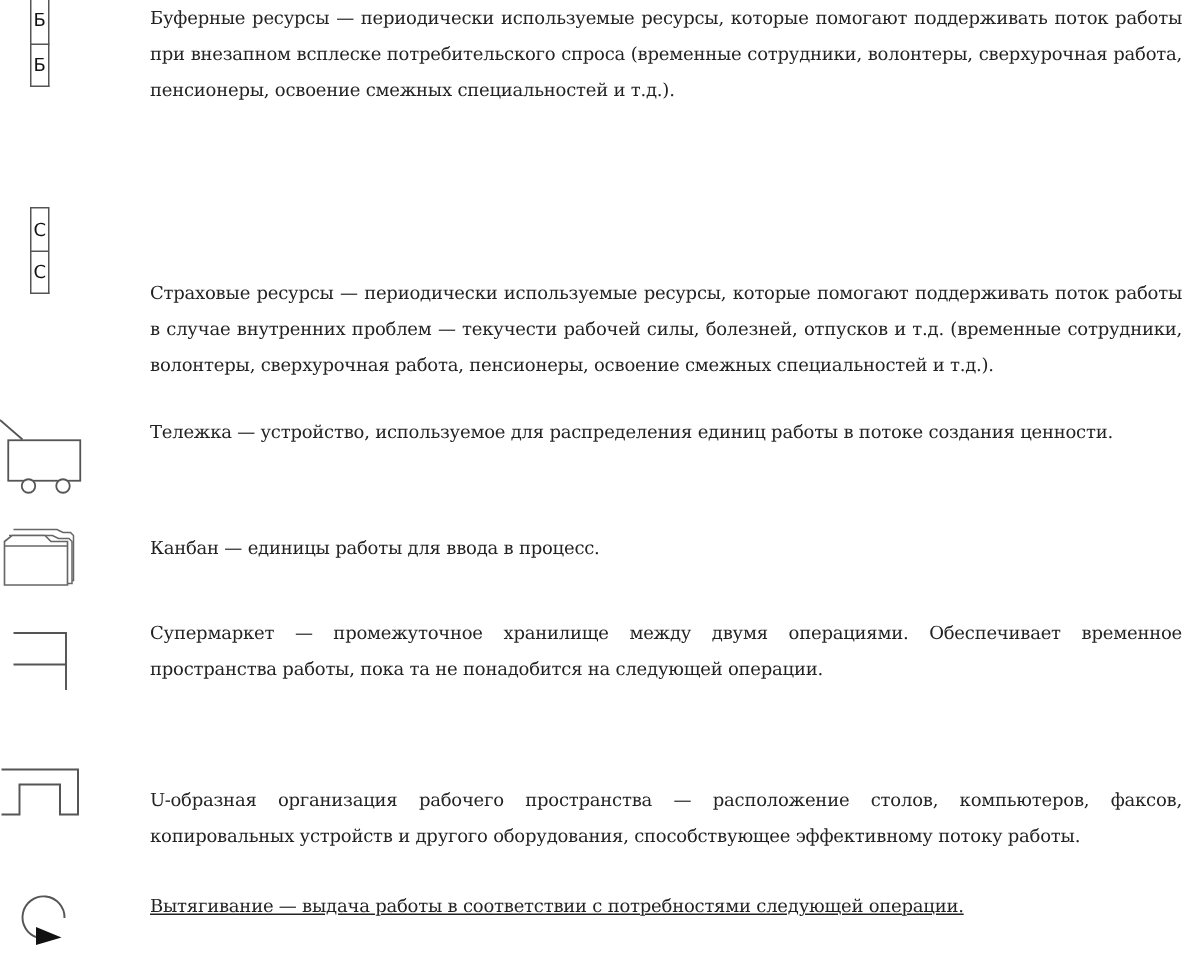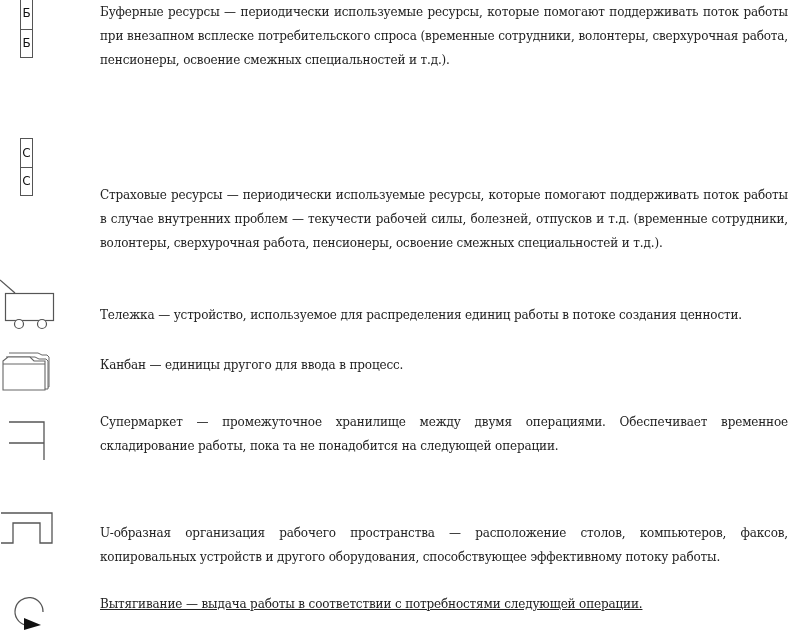--- a/index.html
+++ b/index.html
@@ -42,40 +42,40 @@
   <div class="text" style="top:0;margin-top:45px;">Страховые ресурсы — периодически используемые ресурсы, которые помогают поддерживать поток работы в случае внутренних проблем — текучести рабочей силы, болезней, отпусков и т.д. (временные сотрудники, волонтеры, сверхурочная работа, пенсионеры, освоение смежных специальностей и т.д.).</div>
 </div>
 
 <div class="entry" style="top:276px;">
   <svg class="icon" style="left:0;top:0;" width="60" height="56" viewBox="0 0 60 56">
     <line x1="0" y1="4" x2="15" y2="17" stroke="#555" stroke-width="1.2"></line>
     <rect x="5.5" y="17.5" width="48" height="27" fill="none" stroke="#555" stroke-width="1.2"></rect>
     <circle cx="19" cy="48" r="4.5" fill="#fff" stroke="#555" stroke-width="1.2"></circle>
     <circle cx="42" cy="48" r="4.5" fill="#fff" stroke="#555" stroke-width="1.2"></circle>
   </svg>
-  <div class="text" style="top:0;margin-top:27px;">Тележка — устройство, используемое для распределения единиц работы в потоке создания ценности.</div>
+  <div class="text" style="top:0;">Тележка — устройство, используемое для распределения единиц работы в потоке создания ценности.</div>
 </div>
 
 <div class="entry" style="top:348px;">
   <svg class="icon" style="left:0;top:3px;" width="56" height="42" viewBox="0 0 56 42">
     <path d="M9 2 L38 2 L42 4 L47 4 L49 6 L49 36 L11 36" fill="#fff" stroke="#666" stroke-width="1"></path>
     <path d="M6 6 L35 6 L39 8 L46 8 L48 10 L48 38 L8 38" fill="#fff" stroke="#666" stroke-width="1"></path>
     <path d="M3 10 L8 6 L30 6 L34 10 L45 10 L45 39 L3 39 Z" fill="#fff" stroke="#666" stroke-width="1.1"></path>
     <line x1="3" y1="13" x2="45" y2="13" stroke="#666" stroke-width="1"></line>
   </svg>
-  <div class="text" style="top:5px;">Канбан — единицы другого для ввода в процесс.</div>
+  <div class="text" style="top:5px;">Канбан — единицы работы для ввода в процесс.</div>
 </div>
 
 <div class="entry" style="top:410px;">
   <svg class="icon" style="left:0;top:0;" width="50" height="50" viewBox="0 0 50 50">
     <polyline points="9,12 44,12 44,53" fill="none" stroke="#555" stroke-width="1.3"></polyline>
     <line x1="9" y1="33" x2="44" y2="33" stroke="#555" stroke-width="1.3"></line>
     <line x1="9" y1="53" x2="44" y2="53" stroke="#555" stroke-width="1.3"></line>
   </svg>
-  <div class="text" style="top:0;">Супермаркет — промежуточное хранилище между двумя операциями. Обеспечивает временное складирование работы, пока та не понадобится на следующей операции.</div>
+  <div class="text" style="top:0;">Супермаркет — промежуточное хранилище между двумя операциями. Обеспечивает временное пространства работы, пока та не понадобится на следующей операции.</div>
 </div>
 
 <div class="entry" style="top:505px;">
   <svg class="icon" style="left:0;top:0;" width="56" height="40" viewBox="0 0 56 40">
     <path d="M1 8 L52 8 L52 38 L40 38 L40 18 L13 18 L13 38 L1 38" fill="none" stroke="#555" stroke-width="1.3"></path>
   </svg>
   <div class="text" style="top:16px;">U-образная организация рабочего пространства — расположение столов, компьютеров, факсов, копировальных устройств и другого оборудования, способствующее эффективному потоку работы.</div>
 </div>
 
 <div class="entry" style="top:592px;">

